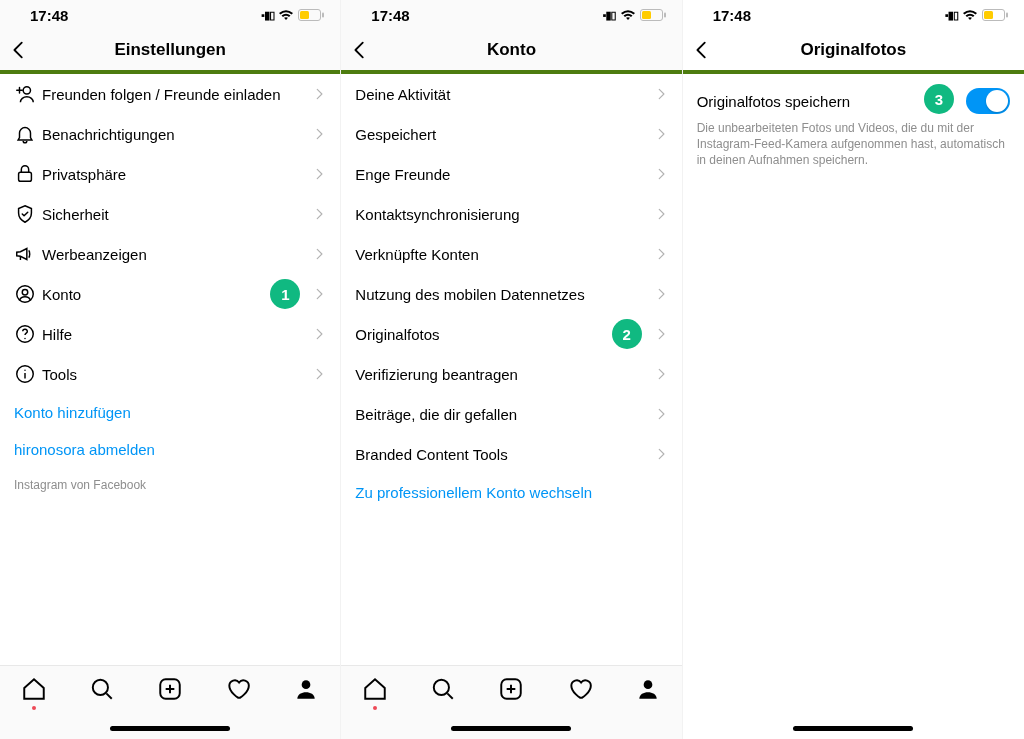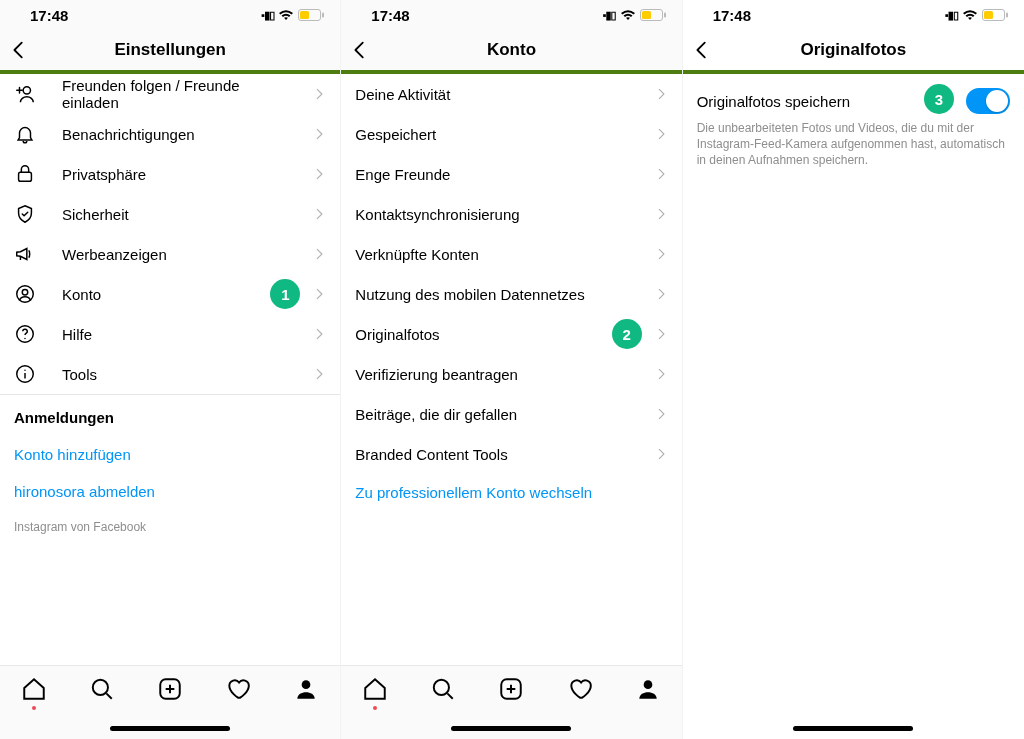--- a/index.html
+++ b/index.html
@@ -16,21 +16,21 @@
   .sig { font-size: 11px; letter-spacing: -1px; }
   .wifi svg, .battery svg { display: block; }
 
   
   .navheader { height: 44px; display: flex; align-items: center; position: relative; border-bottom: 4px solid #4d7c0f; background: #fafafa; }
   .navheader .back { position: absolute; left: 8px; top: 0; bottom: 0; display: flex; align-items: center; color: #000; }
   .navheader .title { flex: 1; text-align: center; font-size: 17px; font-weight: 600; color: #000; }
 
   
   .list { flex: 1; background: #fff; overflow: hidden; }
-  .row { display: flex; align-items: center; height: 40px; padding: 0 14px 0 14px; cursor: pointer; position: relative; gap: 20px; }
+  .row { display: flex; align-items: center; height: 40px; padding: 0 14px 0 14px; cursor: pointer; position: relative; }
   .row .icon { width: 28px; display: flex; align-items: center; color: #000; }
   .row .label { flex: 1; font-size: 15px; color: #000; }
   .row .chev { color: #b3b3b3; display: flex; align-items: center; }
   .row.no-icon { padding-left: 14px; }
 
   .section-header { font-size: 15px; font-weight: 600; padding: 14px 14px 10px 14px; color: #000; border-top: 1px solid #e6e6e6; }
   .link-row { padding: 10px 14px; font-size: 15px; color: #0095f6; cursor: pointer; }
   .footer-text { padding: 10px 14px; font-size: 12px; color: #8e8e8e; }
 
   
@@ -206,21 +206,20 @@
             </svg>
         </span>
         <span class="label">Tools</span>
         <span class="chev">
             <svg width="14" height="14" viewBox="0 0 24 24">
               <path d="M9 4l8 8-8 8" stroke="#b3b3b3" stroke-width="2" fill="none" stroke-linecap="round" stroke-linejoin="round"></path>
             </svg>
           </span>
       </div>
 
-      <div class="section-header">Anmeldungen</div>
       <div class="link-row">Konto hinzufügen</div>
       <div class="link-row">hironosora abmelden</div>
       <div class="footer-text">Instagram von Facebook</div>
     </div>
 
     <div class="tabbar">
       <span class="tabbtn">
         <svg width="26" height="26" viewBox="0 0 24 24" fill="none" stroke="#000" stroke-width="1.8">
             <path d="M3 11l9-8 9 8v10H3z"></path>
           </svg>

